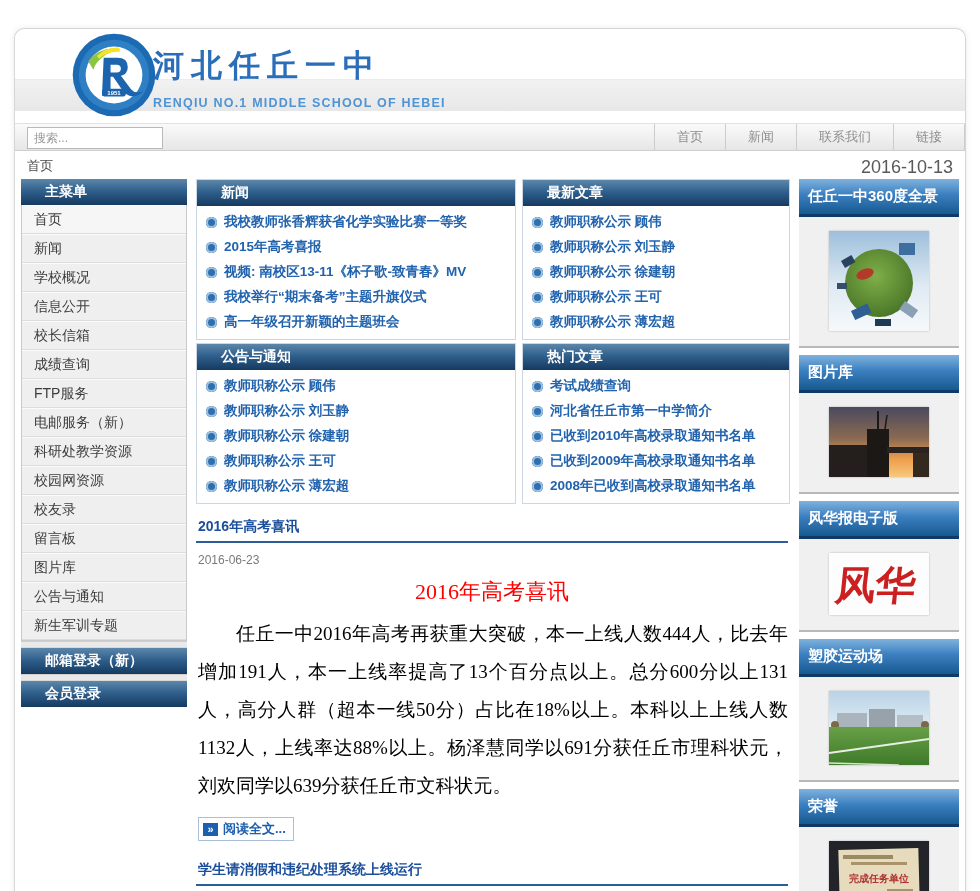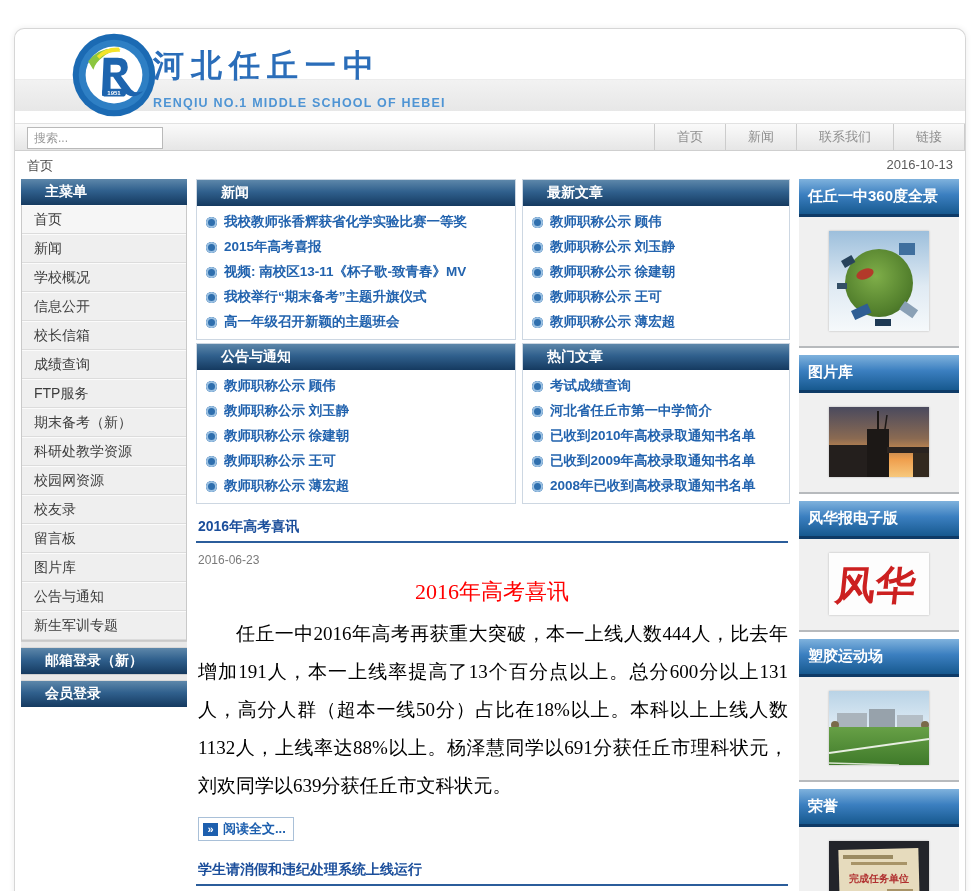--- a/index.html
+++ b/index.html
@@ -25,21 +25,21 @@
     border:1px solid #b9b9b9; background:#fff; font-size:12px; color:#555; padding:8px 6px; }
   .search-input::placeholder { color:#9a9a9a; }
   .topnav { position:absolute; right:0; top:0; height:100%; display:flex; }
   .topnav-item { border-left:1px solid #ccc; padding:0 22px; line-height:26px;
     font-size:13px; color:#8e8e8e; cursor:pointer; }
   .topnav-item:last-child { border-right:1px solid #ccc; }
 
   
   .breadcrumb-row { display:flex; justify-content:space-between; padding:6px 12px 4px 12px; height:26px; }
   .crumb { font-size:13px; color:#4a4a4a; }
-  .crumb-date { font-size:13px; color:#5a5a5a; }
+  .crumb-date { font-size:18px; color:#5a5a5a; }
 
   
   .content { display:flex; gap:9px; padding:2px 6px 0 6px; }
   .left-col { width:166px; flex:none; }
   .mid-col  { flex:1; min-width:0; }
   .right-col{ width:160px; flex:none; }
 
   
   .hdr-dark { background:linear-gradient(180deg,#5d87aa 0%,#30608d 45%,#153a60 100%);
     color:#fff; font-size:14px; font-weight:bold; padding:4px 24px; }
@@ -134,21 +134,21 @@
     <div class="left-col">
       <div class="hdr-dark">主菜单</div>
       <div class="side-panel">
         <div class="menu-item active">首页</div>
         <div class="menu-item">新闻</div>
         <div class="menu-item">学校概况</div>
         <div class="menu-item">信息公开</div>
         <div class="menu-item">校长信箱</div>
         <div class="menu-item">成绩查询</div>
         <div class="menu-item">FTP服务</div>
-        <div class="menu-item">期末备考（新）</div>
+        <div class="menu-item">电邮服务（新）</div>
         <div class="menu-item">科研处教学资源</div>
         <div class="menu-item">校园网资源</div>
         <div class="menu-item">校友录</div>
         <div class="menu-item">留言板</div>
         <div class="menu-item">图片库</div>
         <div class="menu-item">公告与通知</div>
         <div class="menu-item">新生军训专题</div>
       </div>
       <div class="section-gap"></div>
 

